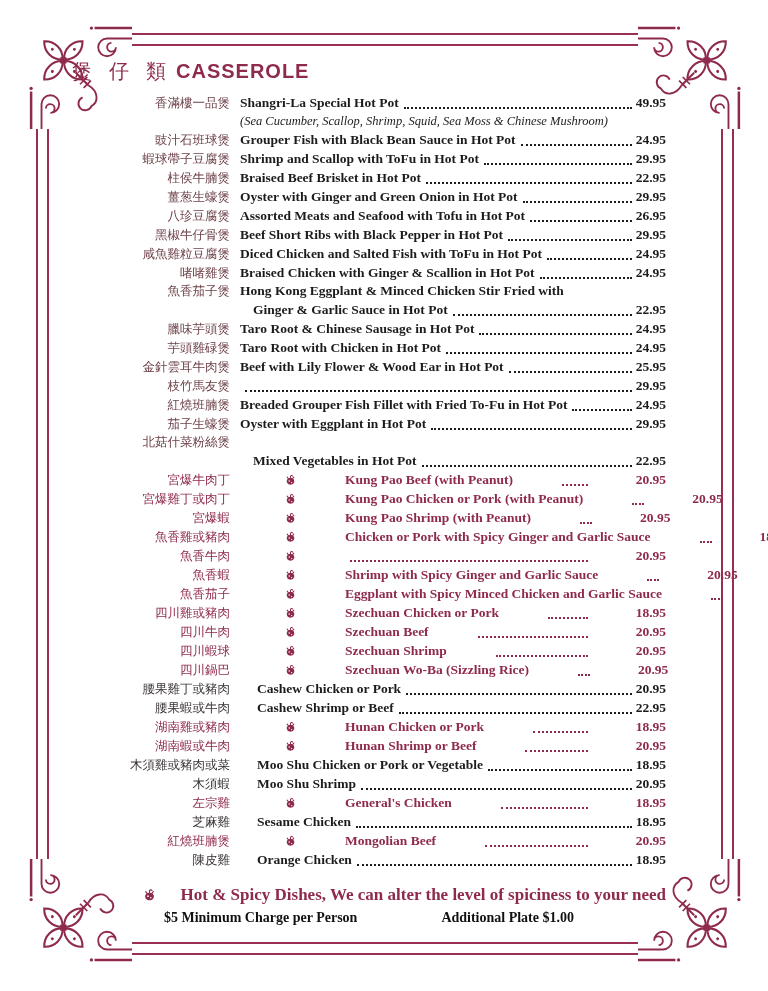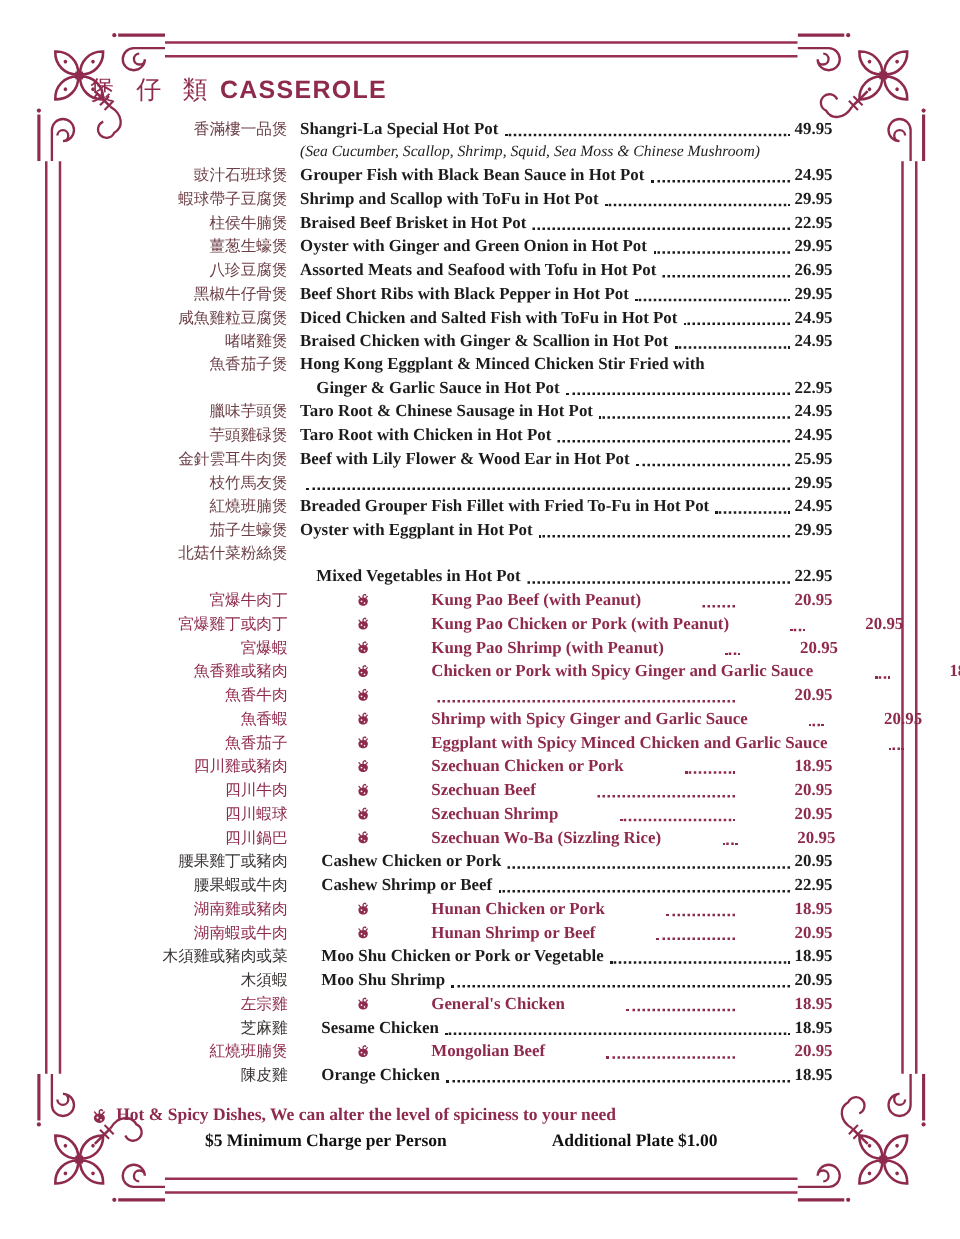--- a/index.html
+++ b/index.html
@@ -48,22 +48,22 @@
   .row .en{white-space:nowrap;}
   .row .en.cont{padding-left:13px;}
   .leader{flex:1;min-width:12px;border-bottom:2px dotted currentColor;
           margin:0 4px 3px 5px;align-self:flex-end;height:14px;}
   .price{flex:none;white-space:nowrap;}
   .row.noteline .note{font-weight:normal;font-style:italic;font-size:12.5px;
                       color:#222;white-space:nowrap;}
 
   
   .footer{margin-top:16px;text-align:center;}
-  .spicy-note{color:var(--accent);font-weight:bold;font-size:14px;
-              display:flex;align-items:center;justify-content:flex-start;gap:6px;}
+  .spicy-note{color:var(--accent);font-weight:bold;font-size:17px;
+              display:flex;align-items:center;justify-content:flex-end;gap:24px;}
   .spicy-note svg{width:15px;height:15px;flex:none;}
   .charges{display:flex;justify-content:center;gap:84px;margin-top:5px;
            font-weight:bold;font-size:14px;color:#111;}
 </style>
 </head>
 <body>
 
 <svg width="0" height="0" style="position:absolute" aria-hidden="true">
   <defs>
     <symbol id="pepper-def" viewBox="0 0 14 14">

